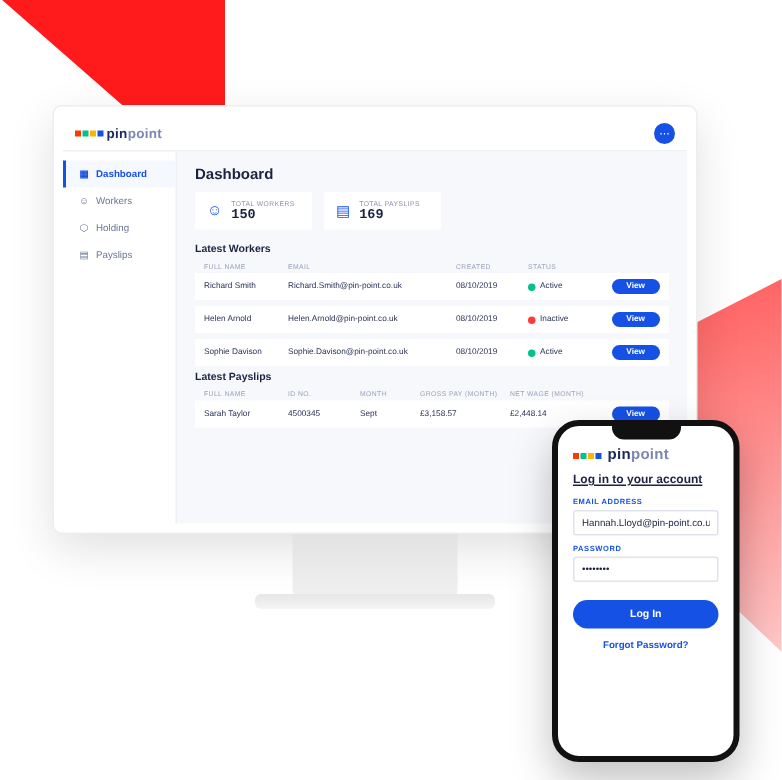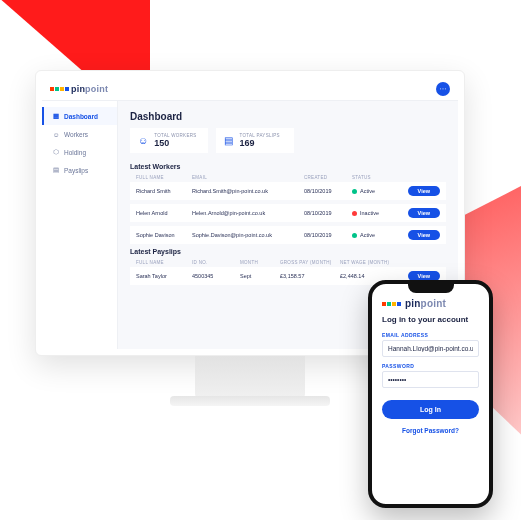--- a/index.html
+++ b/index.html
@@ -124,21 +124,21 @@
 
   .stats{ display:flex; gap:8px; margin-bottom:10px;}
   .stat{
     background:#fff;
     display:flex; align-items:center; gap:6px;
     padding:5px 8px;
     min-width:78px;
   }
   .stat-ico{ color:#1651e6; font-size:10px;}
   .stat-lab{ font-size:4.5px; color:#8b92ad; letter-spacing:.3px;}
-  .stat-val{ font-size:9px; font-weight:800; color:#1b2242;}
+  .stat-val{ font-size:9px; font-weight:800; color:#1b2242;font-family:Liberation Mono, monospace;}
 
   .sect-title{ font-size:7px; font-weight:700; color:#1b2242; margin:4px 0 3px;}
 
   .thead{
     display:flex;
     font-size:4.5px;
     color:#9aa1bd;
     letter-spacing:.3px;
     padding:2px 6px;
   }
@@ -182,21 +182,21 @@
     display:flex; flex-direction:column;
   }
   .notch{
     position:absolute; top:0; left:50%; transform:translateX(-50%);
     width:46px; height:9px;
     background:#111;
     border-radius:0 0 8px 8px;
   }
   .p-brand{ display:flex; align-items:center; gap:2px; margin-bottom:6px;}
   .p-brand .brand{ font-size:10px;}
-  .login-title{ font-size:8px; font-weight:600; color:#1b2242; margin-bottom:8px;}
+  .login-title{ font-size:8px; font-weight:600; color:#1b2242; margin-bottom:8px;text-decoration:underline;}
   .field-lab{ font-size:5px; font-weight:700; color:#1651e6; letter-spacing:.4px; margin-bottom:2px;}
   .input{
     width:100%;
     border:1px solid #dfe3ee;
     border-radius:2px;
     padding:4px 5px;
     font-size:6.5px;
     color:#1b2242;
     margin-bottom:6px;
     background:#fff;

